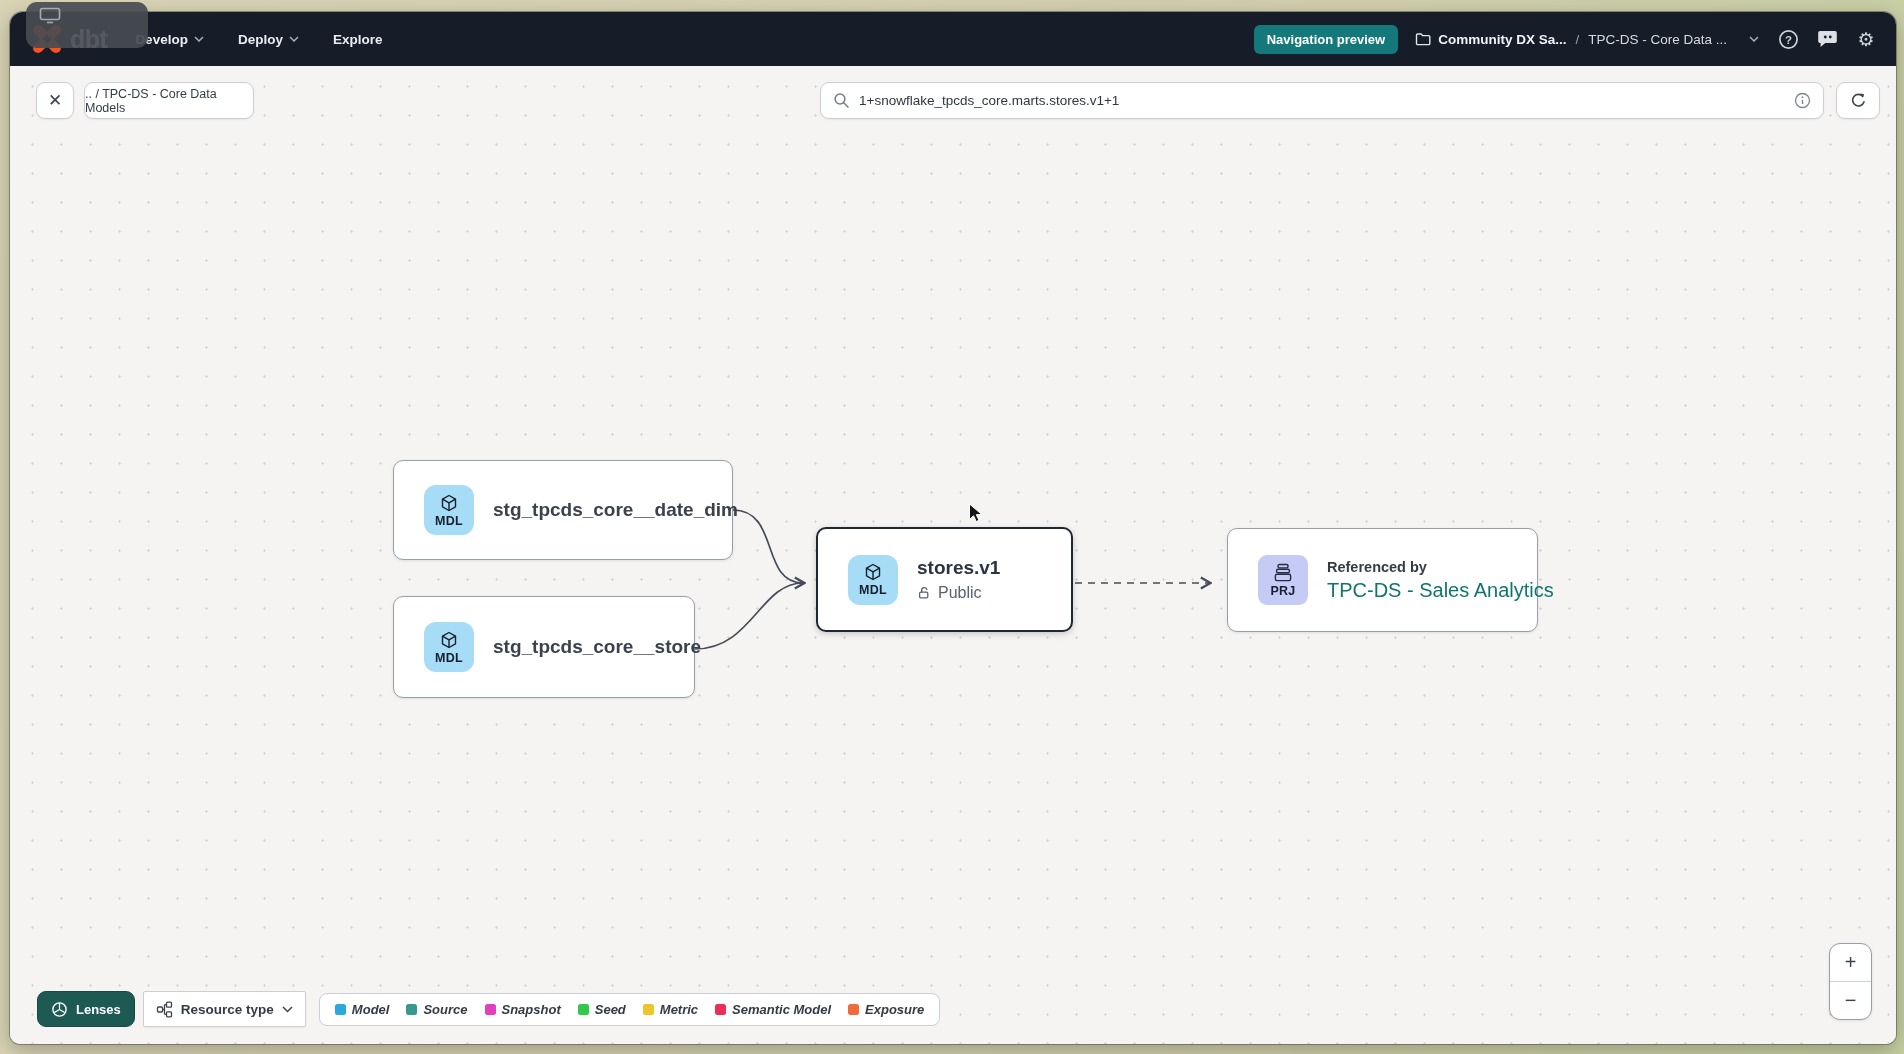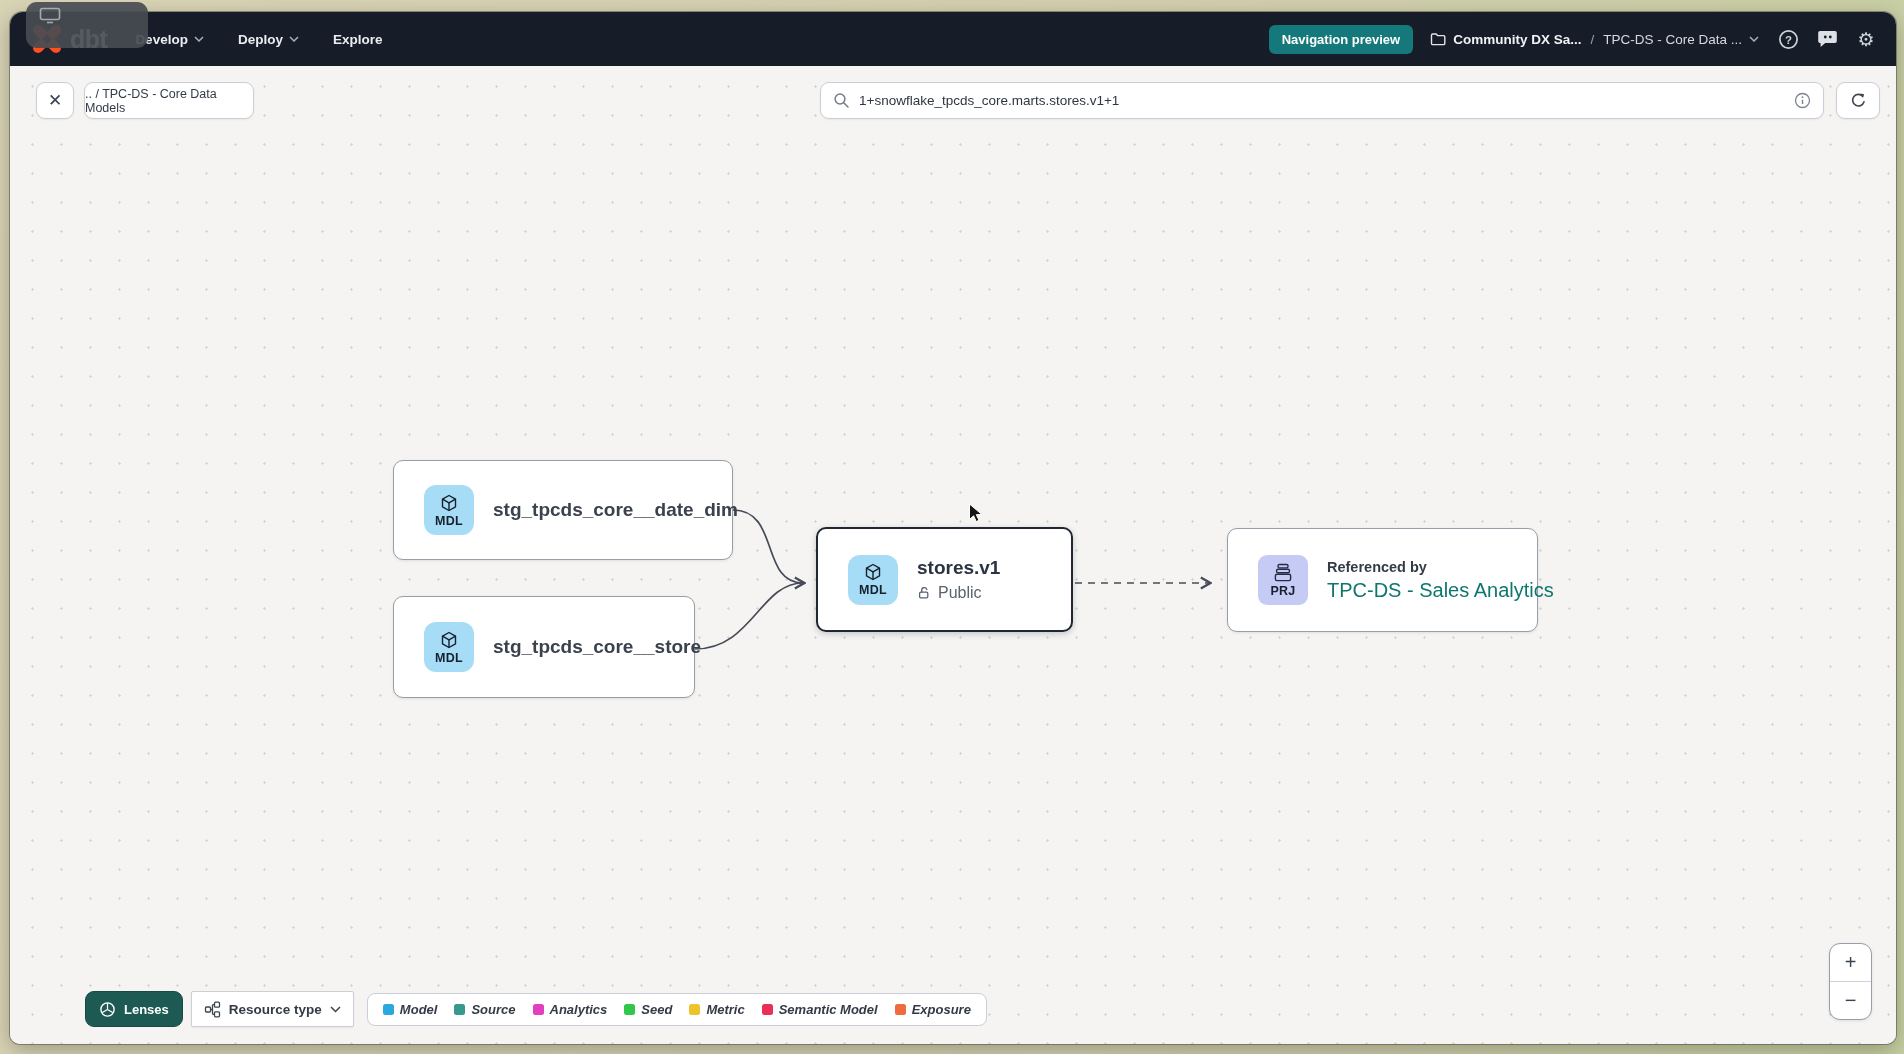--- a/index.html
+++ b/index.html
@@ -33,21 +33,21 @@
   .nav-menu { display:flex; align-items:center; gap:34px; }
   .nav-item { display:flex; align-items:center; gap:6px; font-size:13.5px; font-weight:700; color:#e9ecf0; cursor:pointer; }
   .nav-right { margin-left:auto; display:flex; align-items:center; gap:17px; }
   .preview-badge {
     background:var(--preview-badge-bg,#15787a); color:#fff; font-size:13px; font-weight:700;
     padding:7px 13px; border-radius:6px; cursor:pointer;
   }
   .crumbs { display:flex; align-items:center; gap:9px; font-size:13.5px; }
   .crumb-account { font-weight:700; color:#f0f2f5; display:flex; align-items:center; gap:7px; cursor:pointer; }
   .crumb-sep { color:#9aa2ae; }
-  .crumb-project { color:#d6dae0; cursor:pointer; display:flex; align-items:center; gap:7px; }
+  .crumb-project { color:#d6dae0; cursor:pointer; display:flex; align-items:center; gap:22px; }
   .nav-icons { display:flex; align-items:center; gap:15px; }
   .nav-icon-btn { width:24px; height:24px; display:flex; align-items:center; justify-content:center; cursor:pointer; }
   .gear-glyph { font-size:19px; color:#ccd2d9; line-height:1; }
   
   .canvas {
     position:relative; flex:1; background:var(--canvas-bg,#f5f4f2);
     background-image:radial-gradient(#d7d6d1 1.3px, transparent 1.4px);
     background-size:29px 29px; background-position:8px 6px;
   }
   .edges { position:absolute; left:0; top:0; z-index:1; pointer-events:none; }
@@ -80,21 +80,21 @@
   .badge-prj { background:var(--project-badge-bg,#c6cbf5); }
   .badge-text { font-size:12.5px; font-weight:700; color:#17202e; letter-spacing:.3px; margin-top:1px; }
   .node-label { font-size:19px; font-weight:700; color:#3b424d; white-space:nowrap; }
   .node-title { font-size:19px; font-weight:700; color:#2b3442; white-space:nowrap; }
   .node-sub { display:flex; align-items:center; gap:7px; margin-top:5px; font-size:16px; color:#5a6370; }
   .node-kicker { font-size:14.5px; font-weight:700; color:#333b47; margin-bottom:4px; }
   .node-bigline { font-size:20px; color:#0f766e; white-space:nowrap; }
   
   .cursor { position:absolute; left:958px; top:437px; z-index:40; pointer-events:none; }
   
-  .bottom-row { position:absolute; left:27px; bottom:17px; display:flex; align-items:center; gap:8px; z-index:10;margin-left:48px; }
+  .bottom-row { position:absolute; left:27px; bottom:17px; display:flex; align-items:center; gap:8px; z-index:10; }
   .lenses-btn {
     background:var(--lenses-bg,#1e5a54); color:#fff; height:36px; border-radius:9px;
     display:flex; align-items:center; gap:8px; padding:0 13px; font-size:13px; font-weight:700;
     border:1px solid #184a45; cursor:pointer;
   }
   .resource-btn {
     background:#fff; height:36px; border-radius:2px; border:1px solid #cbced4;
     display:flex; align-items:center; gap:8px; padding:0 12px; font-size:13.5px; font-weight:700;
     color:#333b47; cursor:pointer; box-shadow:0 1px 2px rgba(20,30,40,.06);
   }
@@ -332,21 +332,21 @@
     <span>Model</span>
   </div>
 
   <div class="legend-item">
     <span class="swatch" style="background: rgb(53, 153, 141);"></span>
     <span>Source</span>
   </div>
 
   <div class="legend-item">
     <span class="swatch" style="background: rgb(225, 63, 190);"></span>
-    <span>Analytics</span>
+    <span>Snapshot</span>
   </div>
 
   <div class="legend-item">
     <span class="swatch" style="background: rgb(48, 199, 74);"></span>
     <span>Seed</span>
   </div>
 
   <div class="legend-item">
     <span class="swatch" style="background: rgb(238, 196, 45);"></span>
     <span>Metric</span>

